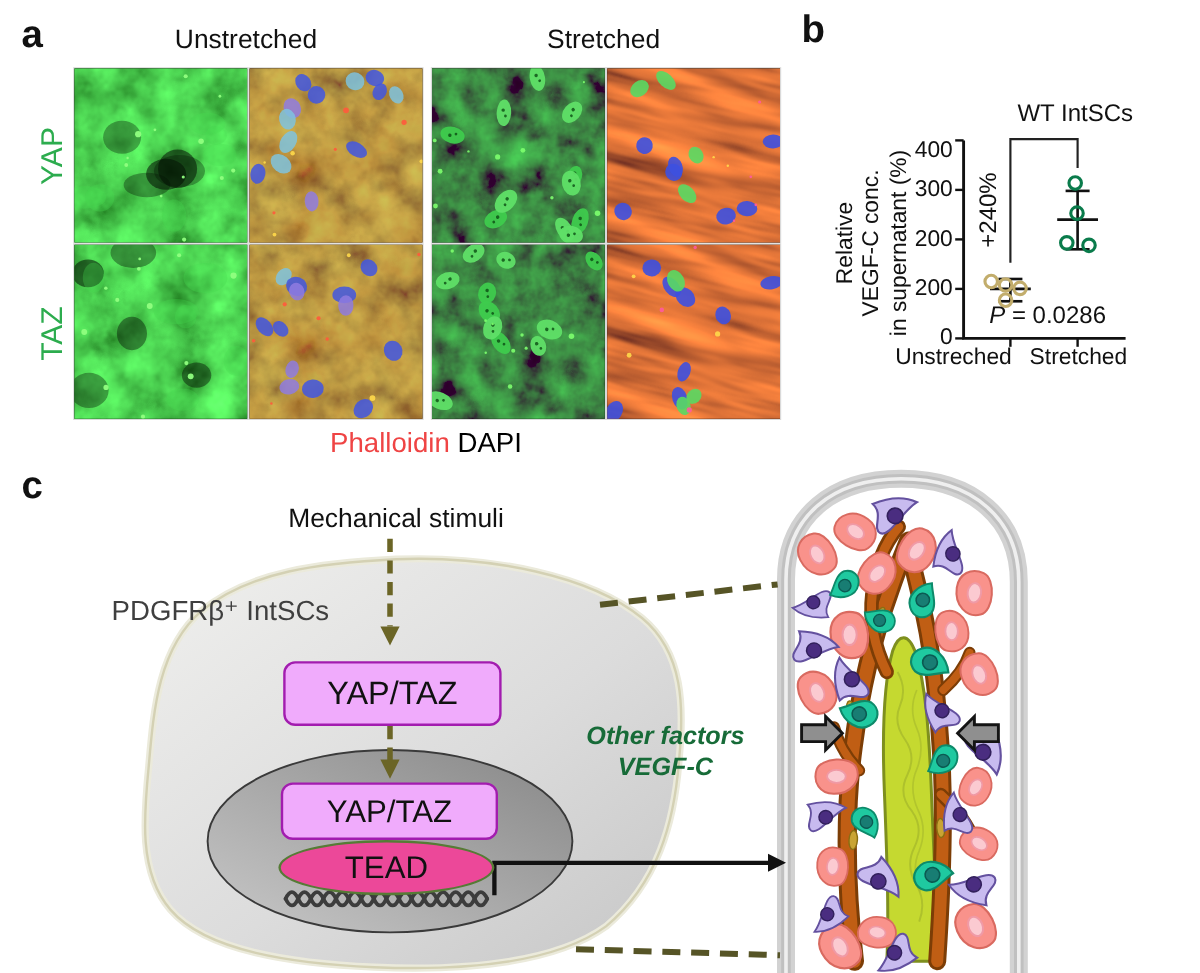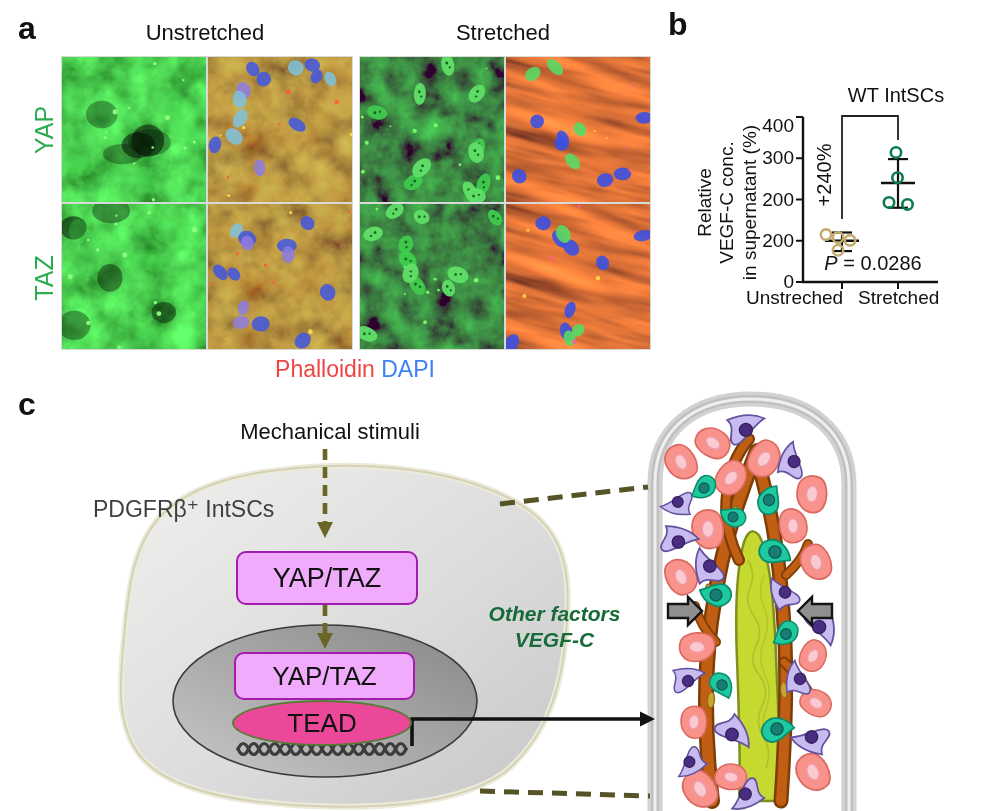--- a/index.html
+++ b/index.html
@@ -8,21 +8,21 @@
   .abs{position:absolute}
   .panel-letter{font-size:32px;font-weight:bold;line-height:1}
   .hdr{font-size:22px;text-align:center;white-space:nowrap}
   .vflex{display:flex;align-items:center;justify-content:center;text-align:center}
   .rot{transform:rotate(-90deg)}
   .rowlab{color:#2CAC4E;font-size:25px;white-space:nowrap}
   .micro{position:absolute;width:144px;height:145px;box-shadow:0 0 0 1px #d9d9d9;background:#041204}
   .micro svg{width:100%;height:100%;display:block}
   .caption{font-size:23px;text-align:center;white-space:nowrap}
   .stain-red{color:#ef4444}
-  .stain-blue{color:#3b82f6}
+  .stain-blue{color:#000000}
   #art{position:absolute;left:0;top:0;width:1000px;height:811px;z-index:1}
   .txt{z-index:2}
   .ytick{position:absolute;left:744px;width:50px;text-align:right;font-size:19px;z-index:2}
   .xcat{font-size:19px;text-align:left;white-space:nowrap}
   .chartxt{font-size:20px;text-align:center;white-space:nowrap}
   .node{position:absolute;z-index:2;display:flex;align-items:center;justify-content:center;
         background:#f0abfc;border:2px solid #a21caf;border-radius:10px;font-size:27px}
   #tead-node{background:#ec4899;border:2.5px solid #567B36;border-radius:50%;font-size:26px}
   .schemtxt{font-size:22px;text-align:center;white-space:nowrap}
   #pdgfr-label{font-size:23px;color:#3F3F3F;white-space:nowrap}

